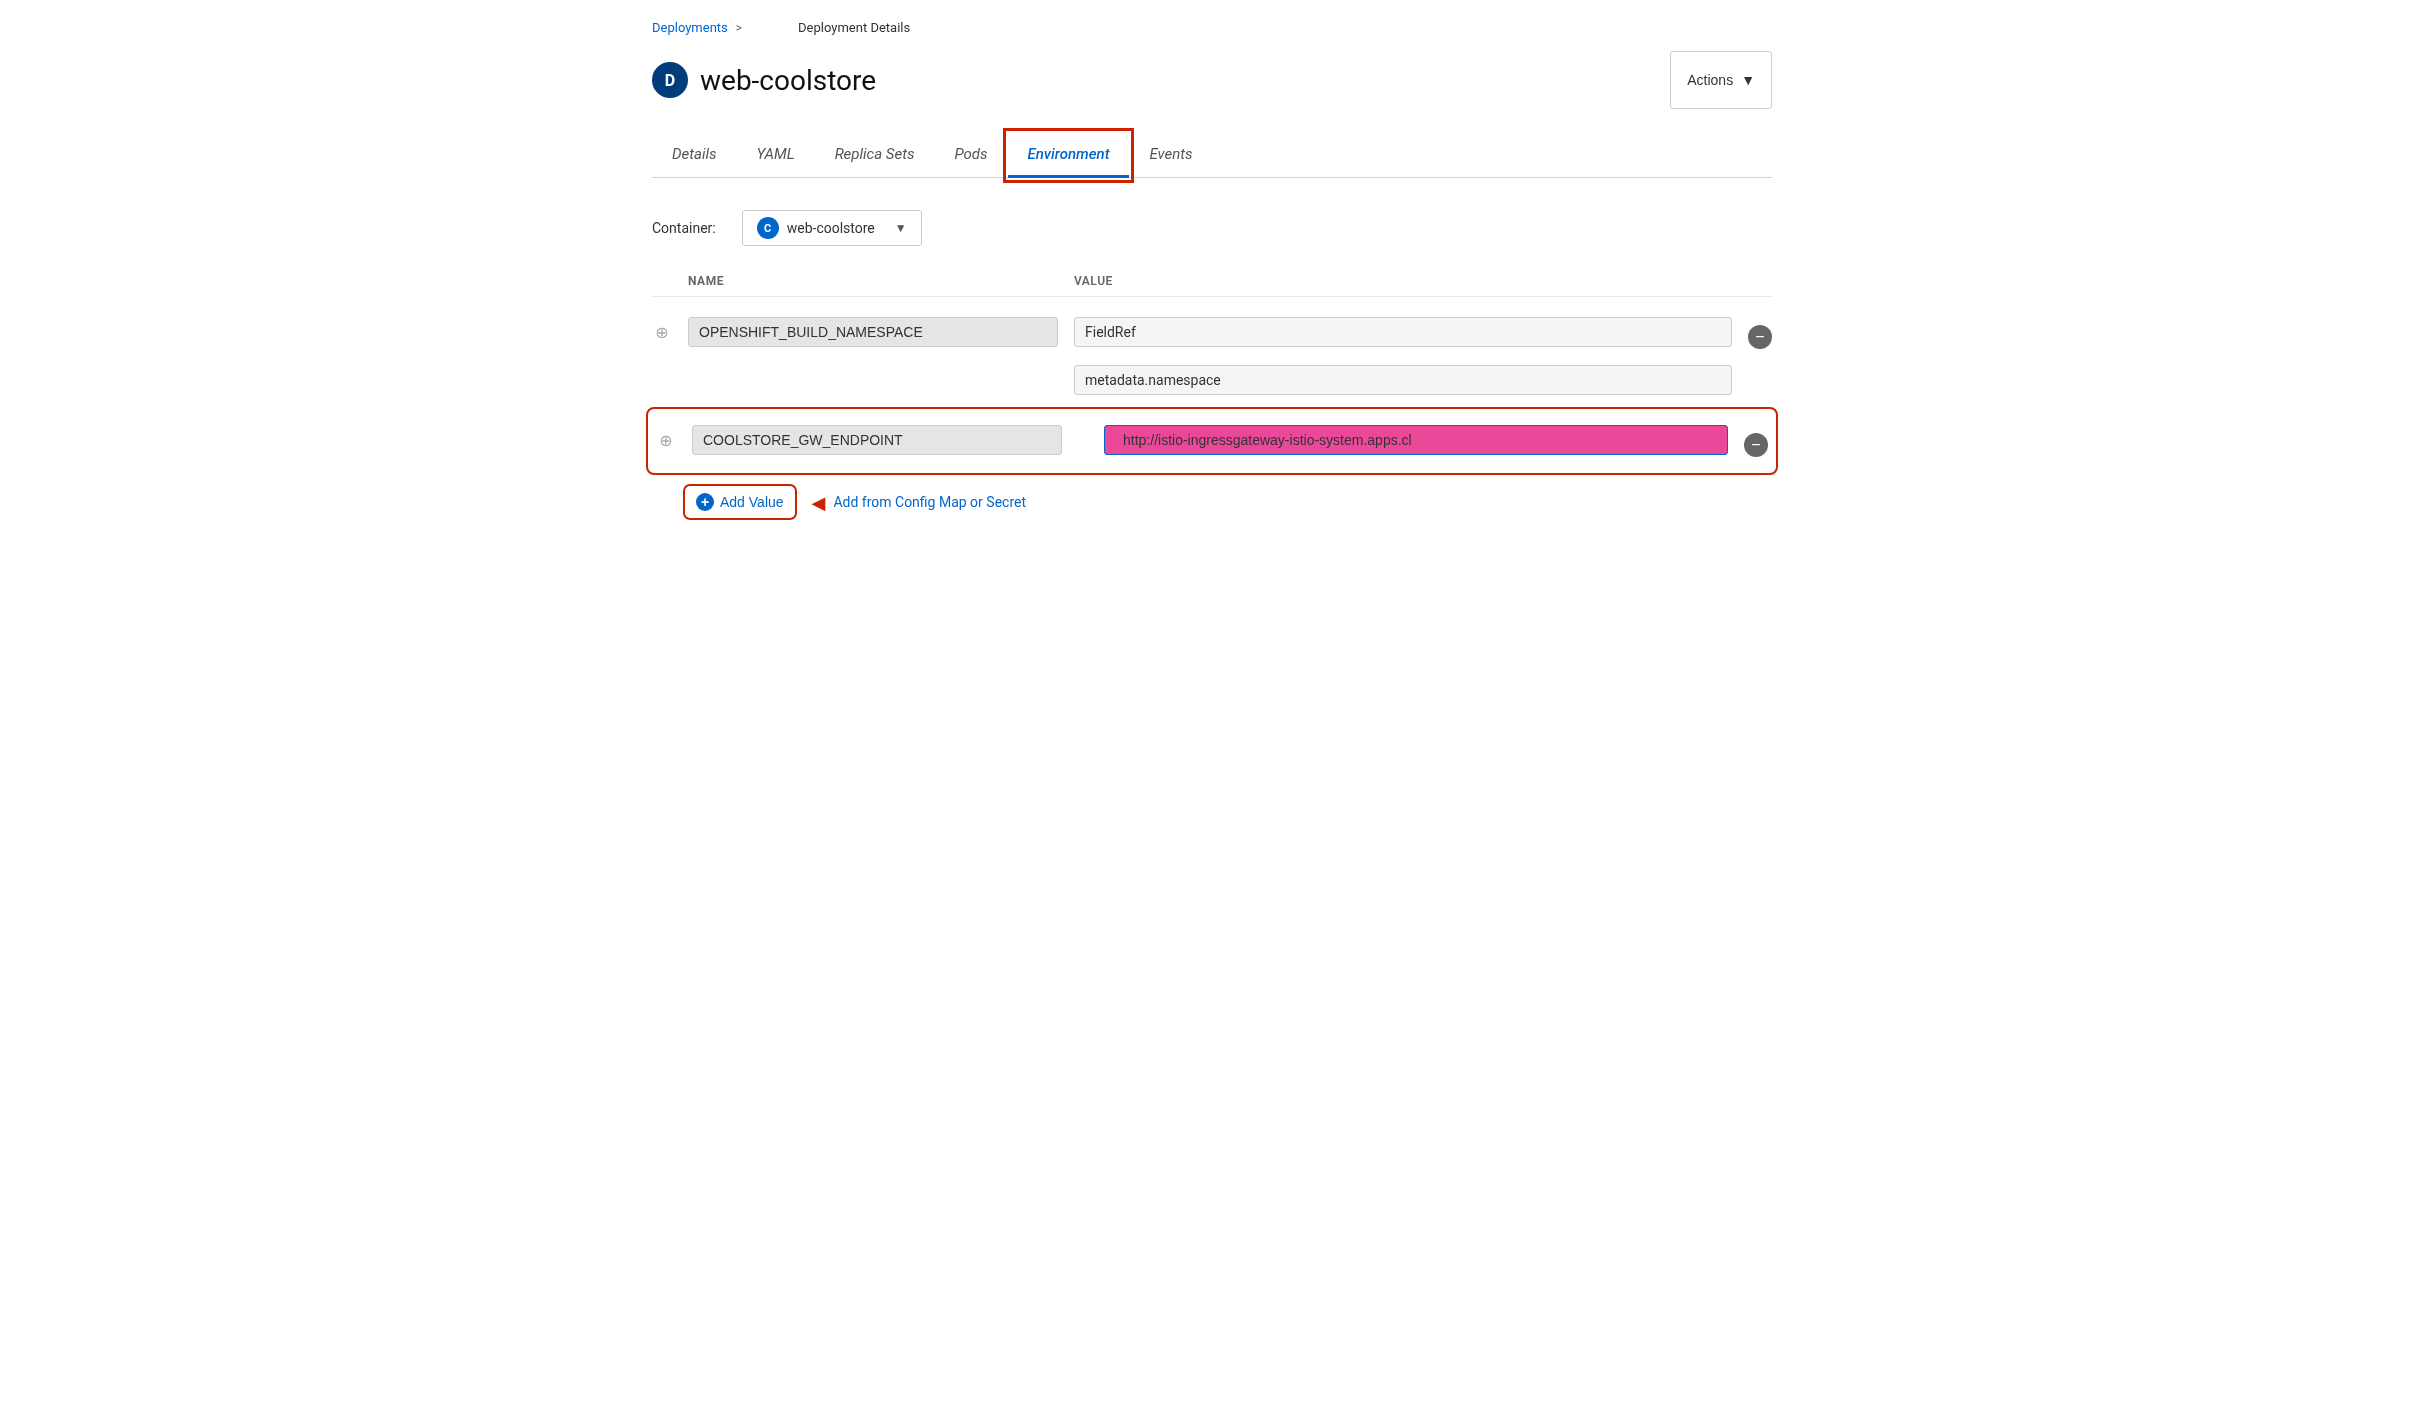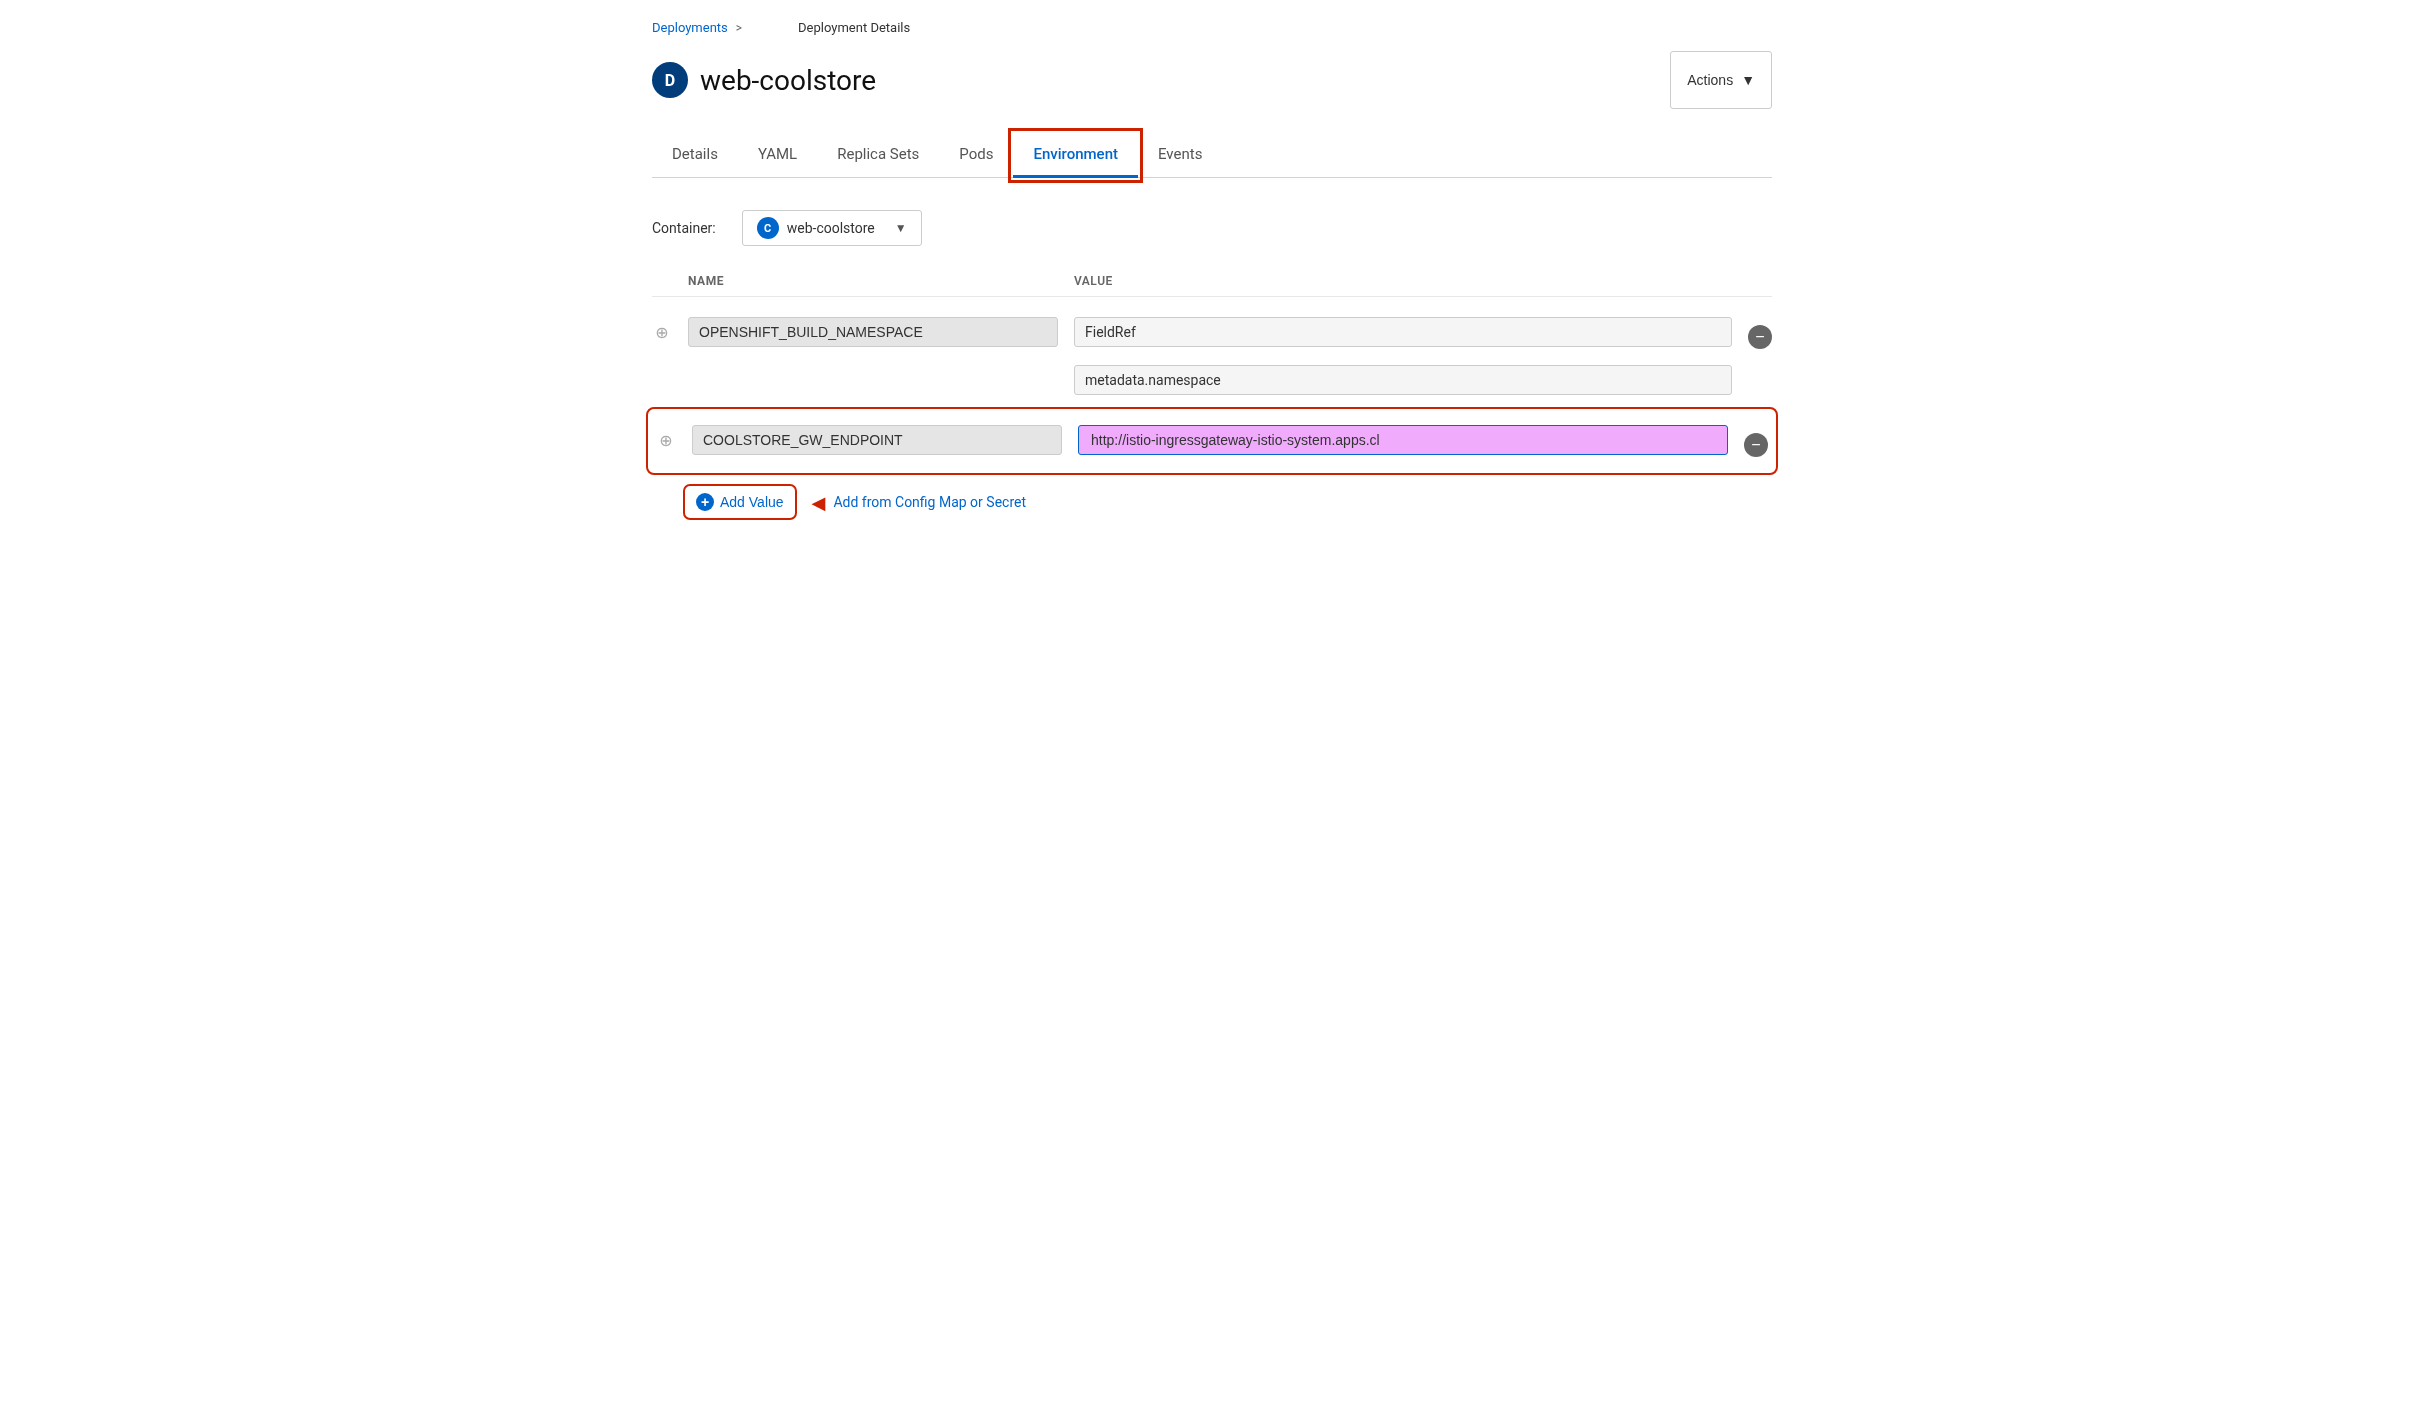--- a/index.html
+++ b/index.html
@@ -81,20 +81,21 @@
       cursor: pointer;
       color: #333;
     }
 
     
     .tabs-bar {
       border-bottom: 1px solid #d2d2d2;
       display: flex;
       gap: 0;
       margin-bottom: 32px;
+      font-style: italic;
     }
     .tab {
       padding: 12px 20px;
       font-size: 15px;
       color: #555;
       cursor: pointer;
       border-bottom: 3px solid transparent;
       margin-bottom: -1px;
       white-space: nowrap;
     }
@@ -244,26 +245,27 @@
     .env-value-box {
       padding: 6px 10px;
       border: 1px solid #ccc;
       border-radius: 3px;
       font-size: 14px;
       color: #333;
       background: #f5f5f5;
       margin-bottom: 2px;
     }
     .env-value-input {
-      padding: 6px 12px;
+      padding: 6px 18px;
       border: 1px solid #0066cc;
       border-radius: 3px;
       font-size: 14px;
       color: #333;
-      background: #f0abfc;
+      background: #ec4899;
+      margin-left: 26px;
     }
 
     .env-remove-btn {
       width: 24px;
       height: 24px;
       border-radius: 50%;
       background: #666;
       border: none;
       color: white;
       font-size: 16px;

